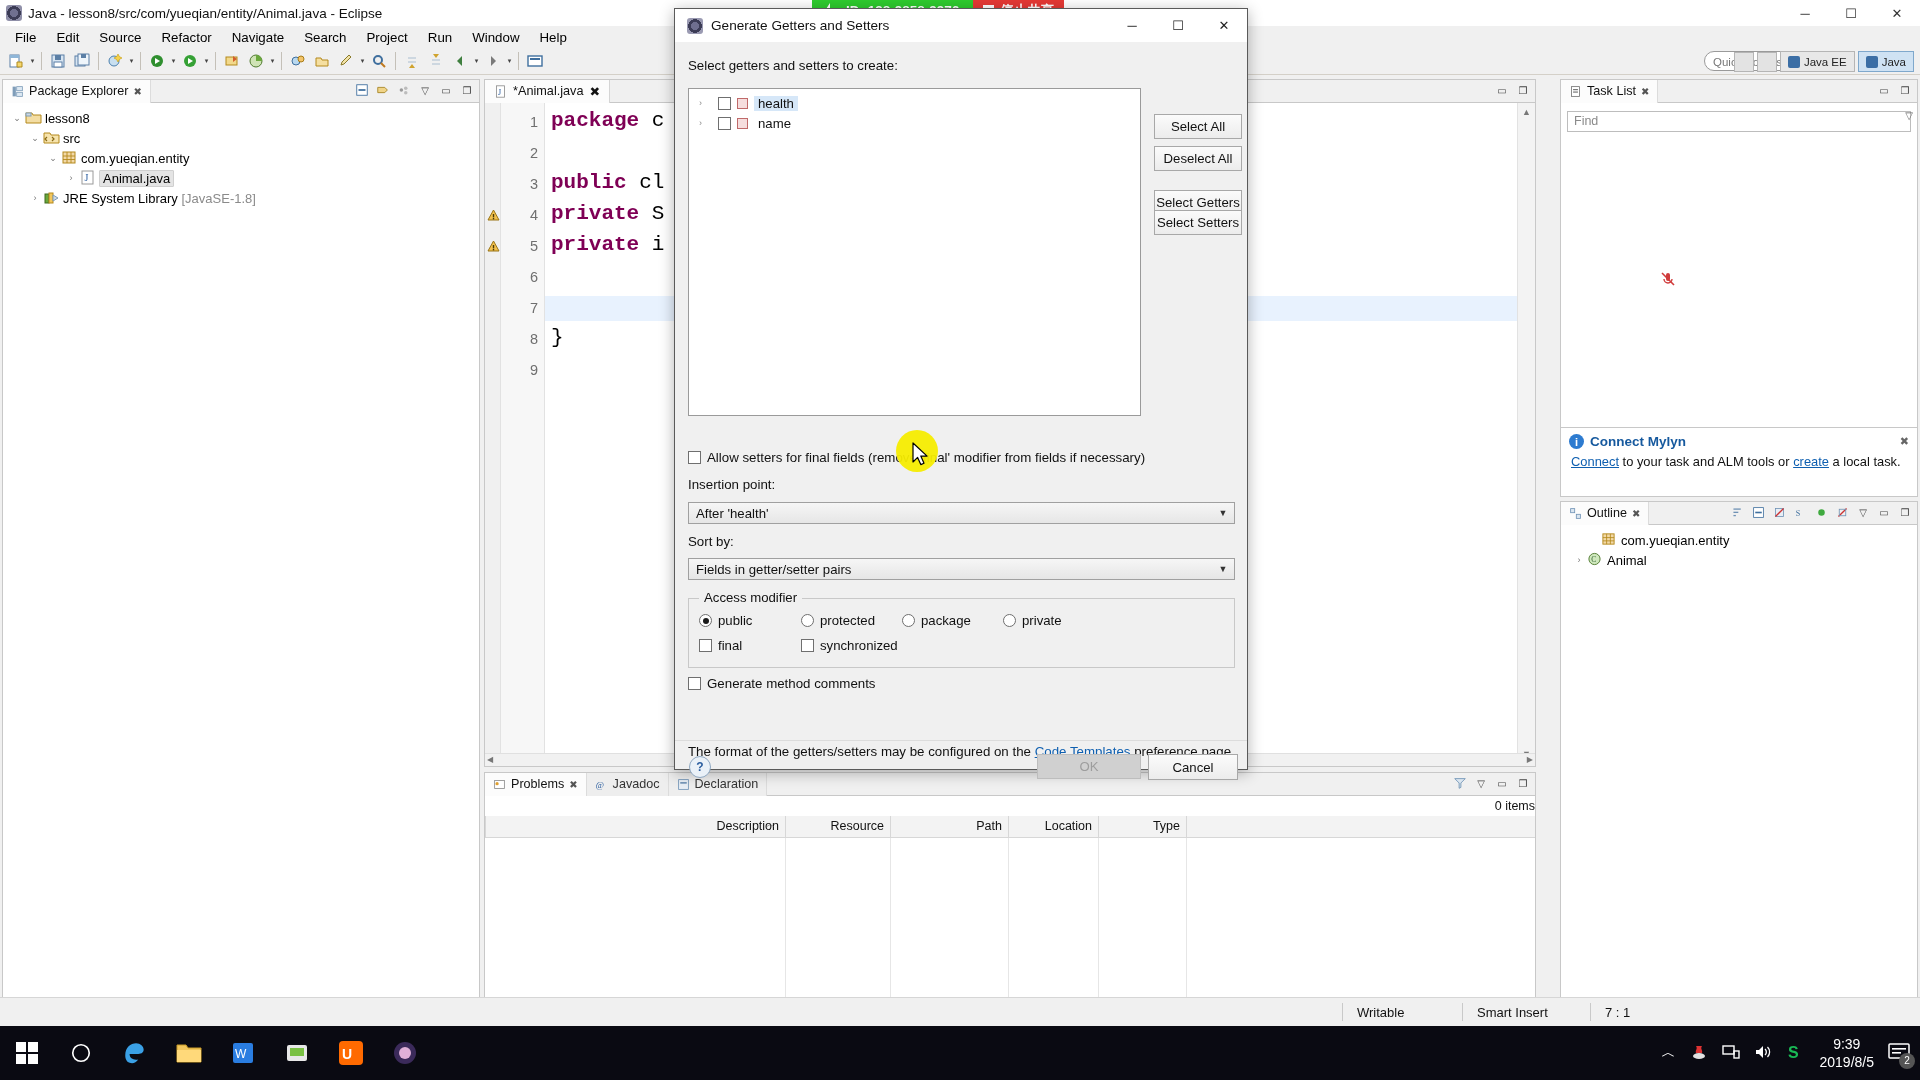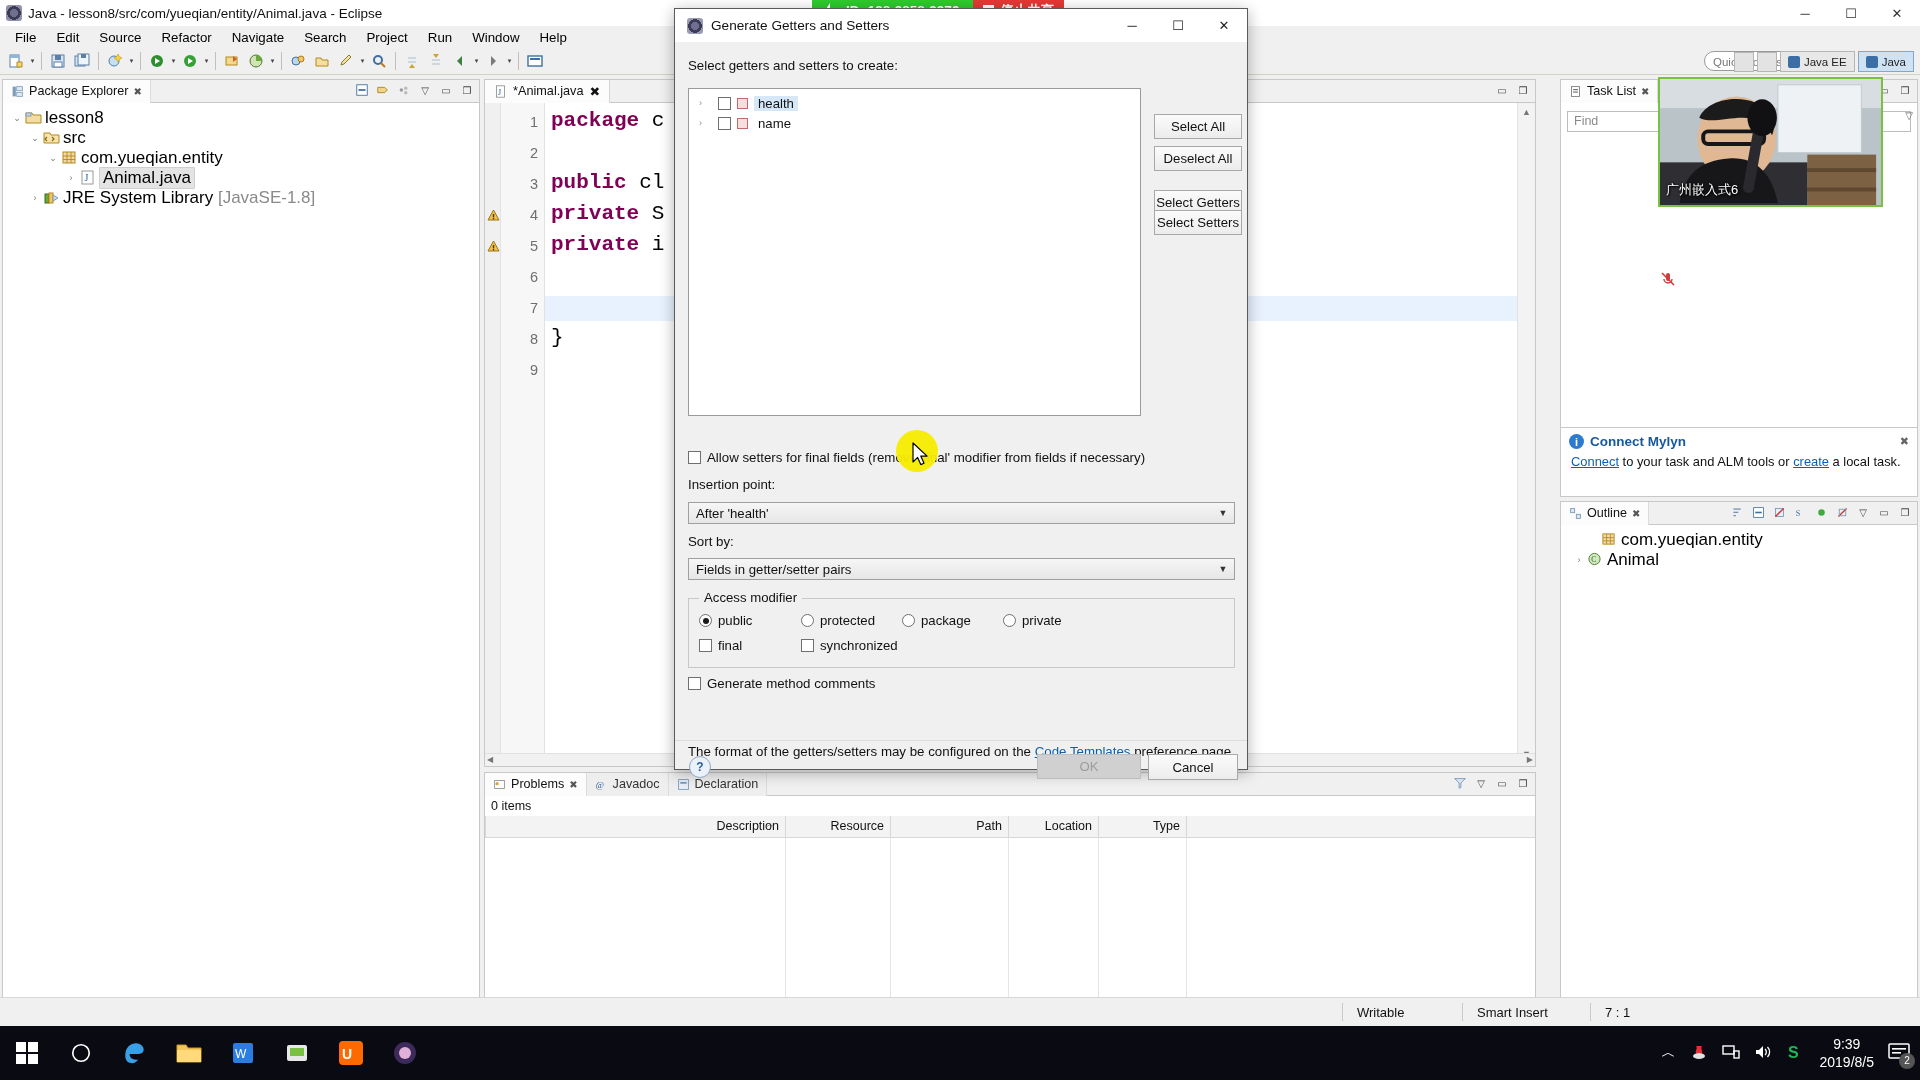--- a/index.html
+++ b/index.html
@@ -66,39 +66,39 @@
   .ptab.inactive { background:#eeeeee; color:#333; }
   .ptab .x { font-size:10px; color:#555; }
   .ptab-icons { position:absolute; right:4px; top:2px; display:flex; gap:5px; align-items:center; }
   .mini { width:16px; height:16px; display:flex; align-items:center; justify-content:center; font-size:10px; color:#444;}
 
   
   .tree { padding:5px 0 0 0; font-size:13px; color:#000; }
   .trow { display:flex; align-items:center; height:20px; padding-left:6px; white-space:nowrap; }
   .trow .tw { width:16px; text-align:center; color:#777; font-size:9px; flex:0 0 16px; }
   .trow .ti { width:17px; height:16px; flex:0 0 17px; margin-right:3px; }
-  .trow .tl { font-size:17px; }
+  .trow .tl { font-size:13px; }
   .sel-soft { background:#e4e4e4; border:1px solid #cfcfcf; padding:0 3px; border-radius:1px; }
   .dim { color:#8a8a8a; }
 
   
   .editor-tab { height:23px; display:flex; align-items:center; gap:6px; padding:0 9px;
                 font-size:12.7px; background:#fcfcfc; border-right:1px solid #d5d5d5; color:#111;}
   .editor-body { position:absolute; left:0; right:0; top:23px; bottom:0; background:#fff; display:flex; }
   .gutter { width:44px; background:#f7f7f7; border-right:1px solid #e2e2e2; position:relative; }
   .marker-col { width:16px; background:#f0f0f0; border-right:1px solid #e2e2e2; position:relative; }
   .code { position:relative; flex:1; overflow:hidden; }
   .cline { position:absolute; left:6px; font-family:"Liberation Mono", monospace; font-size:21px; white-space:pre; }
   .lnum { position:absolute; right:6px; font-family:"Liberation Sans", sans-serif; font-size:14.5px; color:#6f6f6f; }
   .kw { color:#7f0055; font-weight:bold; }
   .hl-line { position:absolute; left:0; right:0; height:25px; background:#e8f2fe; }
   .warnmark { position:absolute; left:2px; width:13px; height:13px; }
 
   
-  .prob-count { font-size:12.5px; color:#111; padding:3px 0 3px 6px; }
+  .prob-count { font-size:12.5px; color:#111; padding:3px 0 3px 6px;text-align:right; }
   .ptable { width:100%; border-collapse:collapse; font-size:12.5px; }
   .ptable th { background:#f3f3f3; border:1px solid #d7d7d7; border-top:none;
                font-weight:normal; text-align:right; padding:3px 6px; height:21px; color:#111;}
   .ptable td { border-right:1px solid #e6e6e6; height:20px; }
 
   
   .find-box { margin:8px 6px 0 6px; height:21px; border:1px solid #bdbdbd; background:#fff;
               font-size:12.5px; color:#8a8a8a; padding:2px 6px; }
 
   .video { position:absolute; background:#1c1c1c; border:2px solid #7ac143; }
@@ -618,38 +618,20 @@
             <span class="mini">▭</span>
             <span class="mini">❐</span>
           </div>
         </div>
         <div class="find-box" title="Find">
           <span>Find</span>
         </div>
         <div style="position:absolute;right:4px;top:30px;font-size:10px;color:#666;">▽</div>
       </div>
 
-      <div class="video" style="left:1658px; top:2px; width:225px; height:130px;">
-        <svg width="100%" height="100%" viewBox="0 0 225 130" preserveAspectRatio="none">
-          <rect width="225" height="130" fill="#b9c3c8"></rect>
-          <rect x="0" y="0" width="225" height="30" fill="#d7dde0"></rect>
-          <rect x="120" y="6" width="85" height="70" fill="#eef2f4" stroke="#c2cace"></rect>
-          <rect x="150" y="78" width="70" height="52" fill="#7c6142"></rect>
-          <rect x="150" y="92" width="70" height="4" fill="#5e482f"></rect>
-          <rect x="150" y="112" width="70" height="4" fill="#5e482f"></rect>
-          <rect x="0" y="86" width="150" height="44" fill="#2f2f33"></rect>
-          <ellipse cx="78" cy="62" rx="40" ry="44" fill="#e0b893"></ellipse>
-          <path d="M40 40c10-24 58-26 72-4 6 10 4 18 2 22-6-14-16-18-30-18-16 0-34 6-44 0z" fill="#1b1b1b"></path>
-          <rect x="44" y="54" width="62" height="13" rx="5" fill="none" stroke="#15161a" stroke-width="4"></rect>
-          <path d="M20 128c4-30 22-44 50-46 26-2 44 14 50 46z" fill="#17171a"></path>
-          <rect x="92" y="22" width="11" height="96" rx="5" fill="#2a2a2e" transform="rotate(10 97 70)"></rect>
-          <ellipse cx="104" cy="40" rx="15" ry="19" fill="#111114"></ellipse>
-        </svg>
-        <div class="cap">广州嵌入式6</div>
-      </div>
       <div style="position:absolute;left:1660px;top:196px;width:16px;height:16px;">
         <svg width="16" height="16" viewBox="0 0 16 16">
             <rect x="6" y="2" width="4" height="8" rx="2" fill="#d03b3b"></rect>
             <path d="M4 8a4 4 0 008 0" fill="none" stroke="#d03b3b" stroke-width="1.4"></path>
             <path d="M2 2l12 12" stroke="#d03b3b" stroke-width="1.6"></path>
           </svg>
       </div>
 
       <div class="mylyn" style="left:1560px; top:352px; width:358px; height:70px;">
         <div class="hdr">

